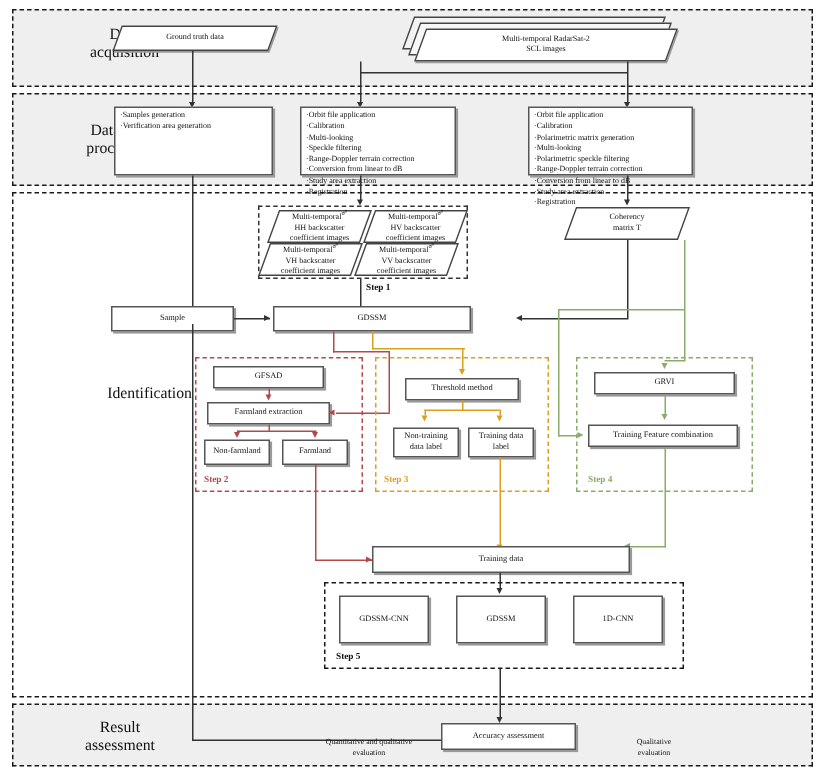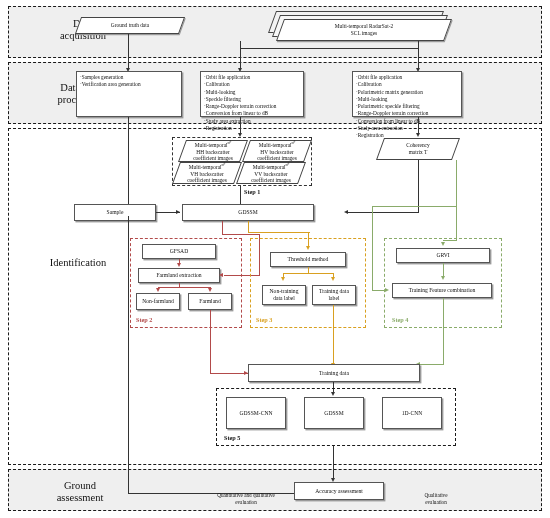--- a/index.html
+++ b/index.html
@@ -52,24 +52,24 @@
 
   <div class="band" style="left:8px;top:6px;width:534px;height:52px;"></div>
   <div class="band-label" style="left:40px;top:18px;width:86px;white-space:pre-line;">Data
 acquisition</div>
 
   <div class="band" style="left:8px;top:62px;width:534px;height:62px;"></div>
   <div class="band-label" style="left:34px;top:82px;width:92px;white-space:pre-line;">Data pre-
 processing</div>
 
   <div class="band white" style="left:8px;top:128px;width:534px;height:337px;"></div>
-  <div class="band-label" style="left:28px;top:257px;width:100px;">Identification</div>
+  <div class="band-label" style="left:28px;top:257px;width:100px;text-align:right;">Identification</div>
 
   <div class="band" style="left:8px;top:469px;width:534px;height:42px;"></div>
-  <div class="band-label" style="left:36px;top:480px;width:88px;white-space:pre-line;">Ground
+  <div class="band-label" style="left:36px;top:480px;width:88px;white-space:pre-line;">Result
 assessment</div>
 
   <div class="para shadow" style="left:78px;top:17px;width:104px;height:17px;box-shadow:1.2px 1.2px 0 0 #9a9a9a;">
     <div class="txt">Ground truth data</div>
   </div>
 
   <div class="para" style="left:272px;top:11px;width:168px;height:22px;background:#f2f2f2;"></div>
   <div class="para" style="left:276px;top:15px;width:168px;height:22px;background:#f7f7f7;"></div>
   <div class="para shadow" style="left:280px;top:19px;width:168px;height:22px;box-shadow:1.2px 1.2px 0 0 #9a9a9a;">
     <div class="txt" style="white-space:pre-line;">Multi-temporal RadarSat-2

